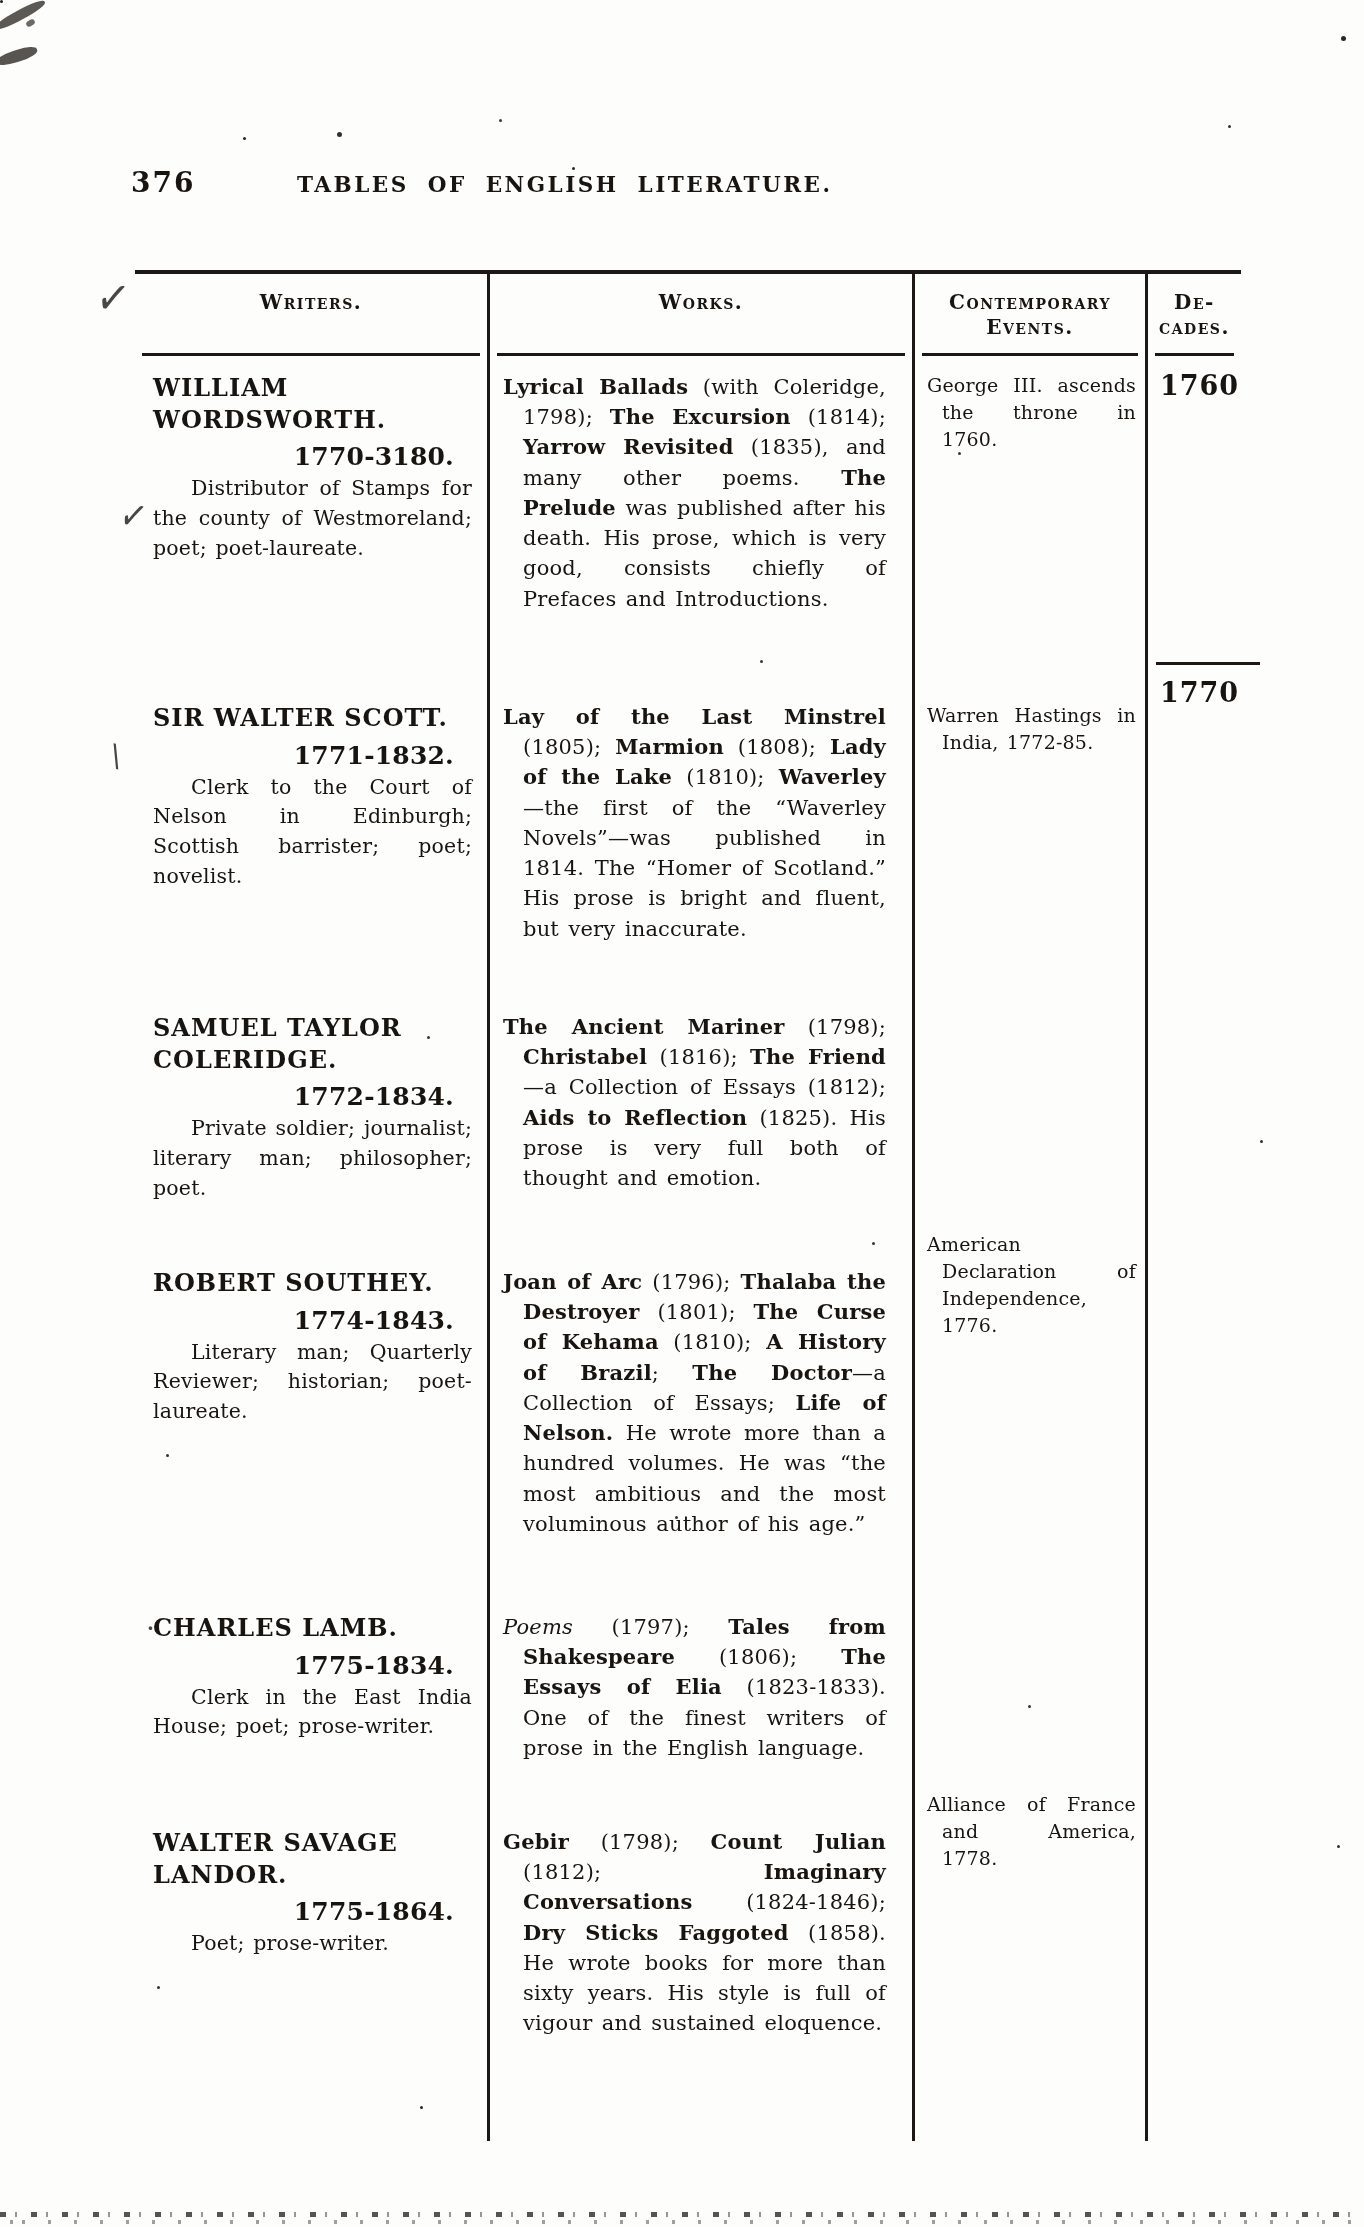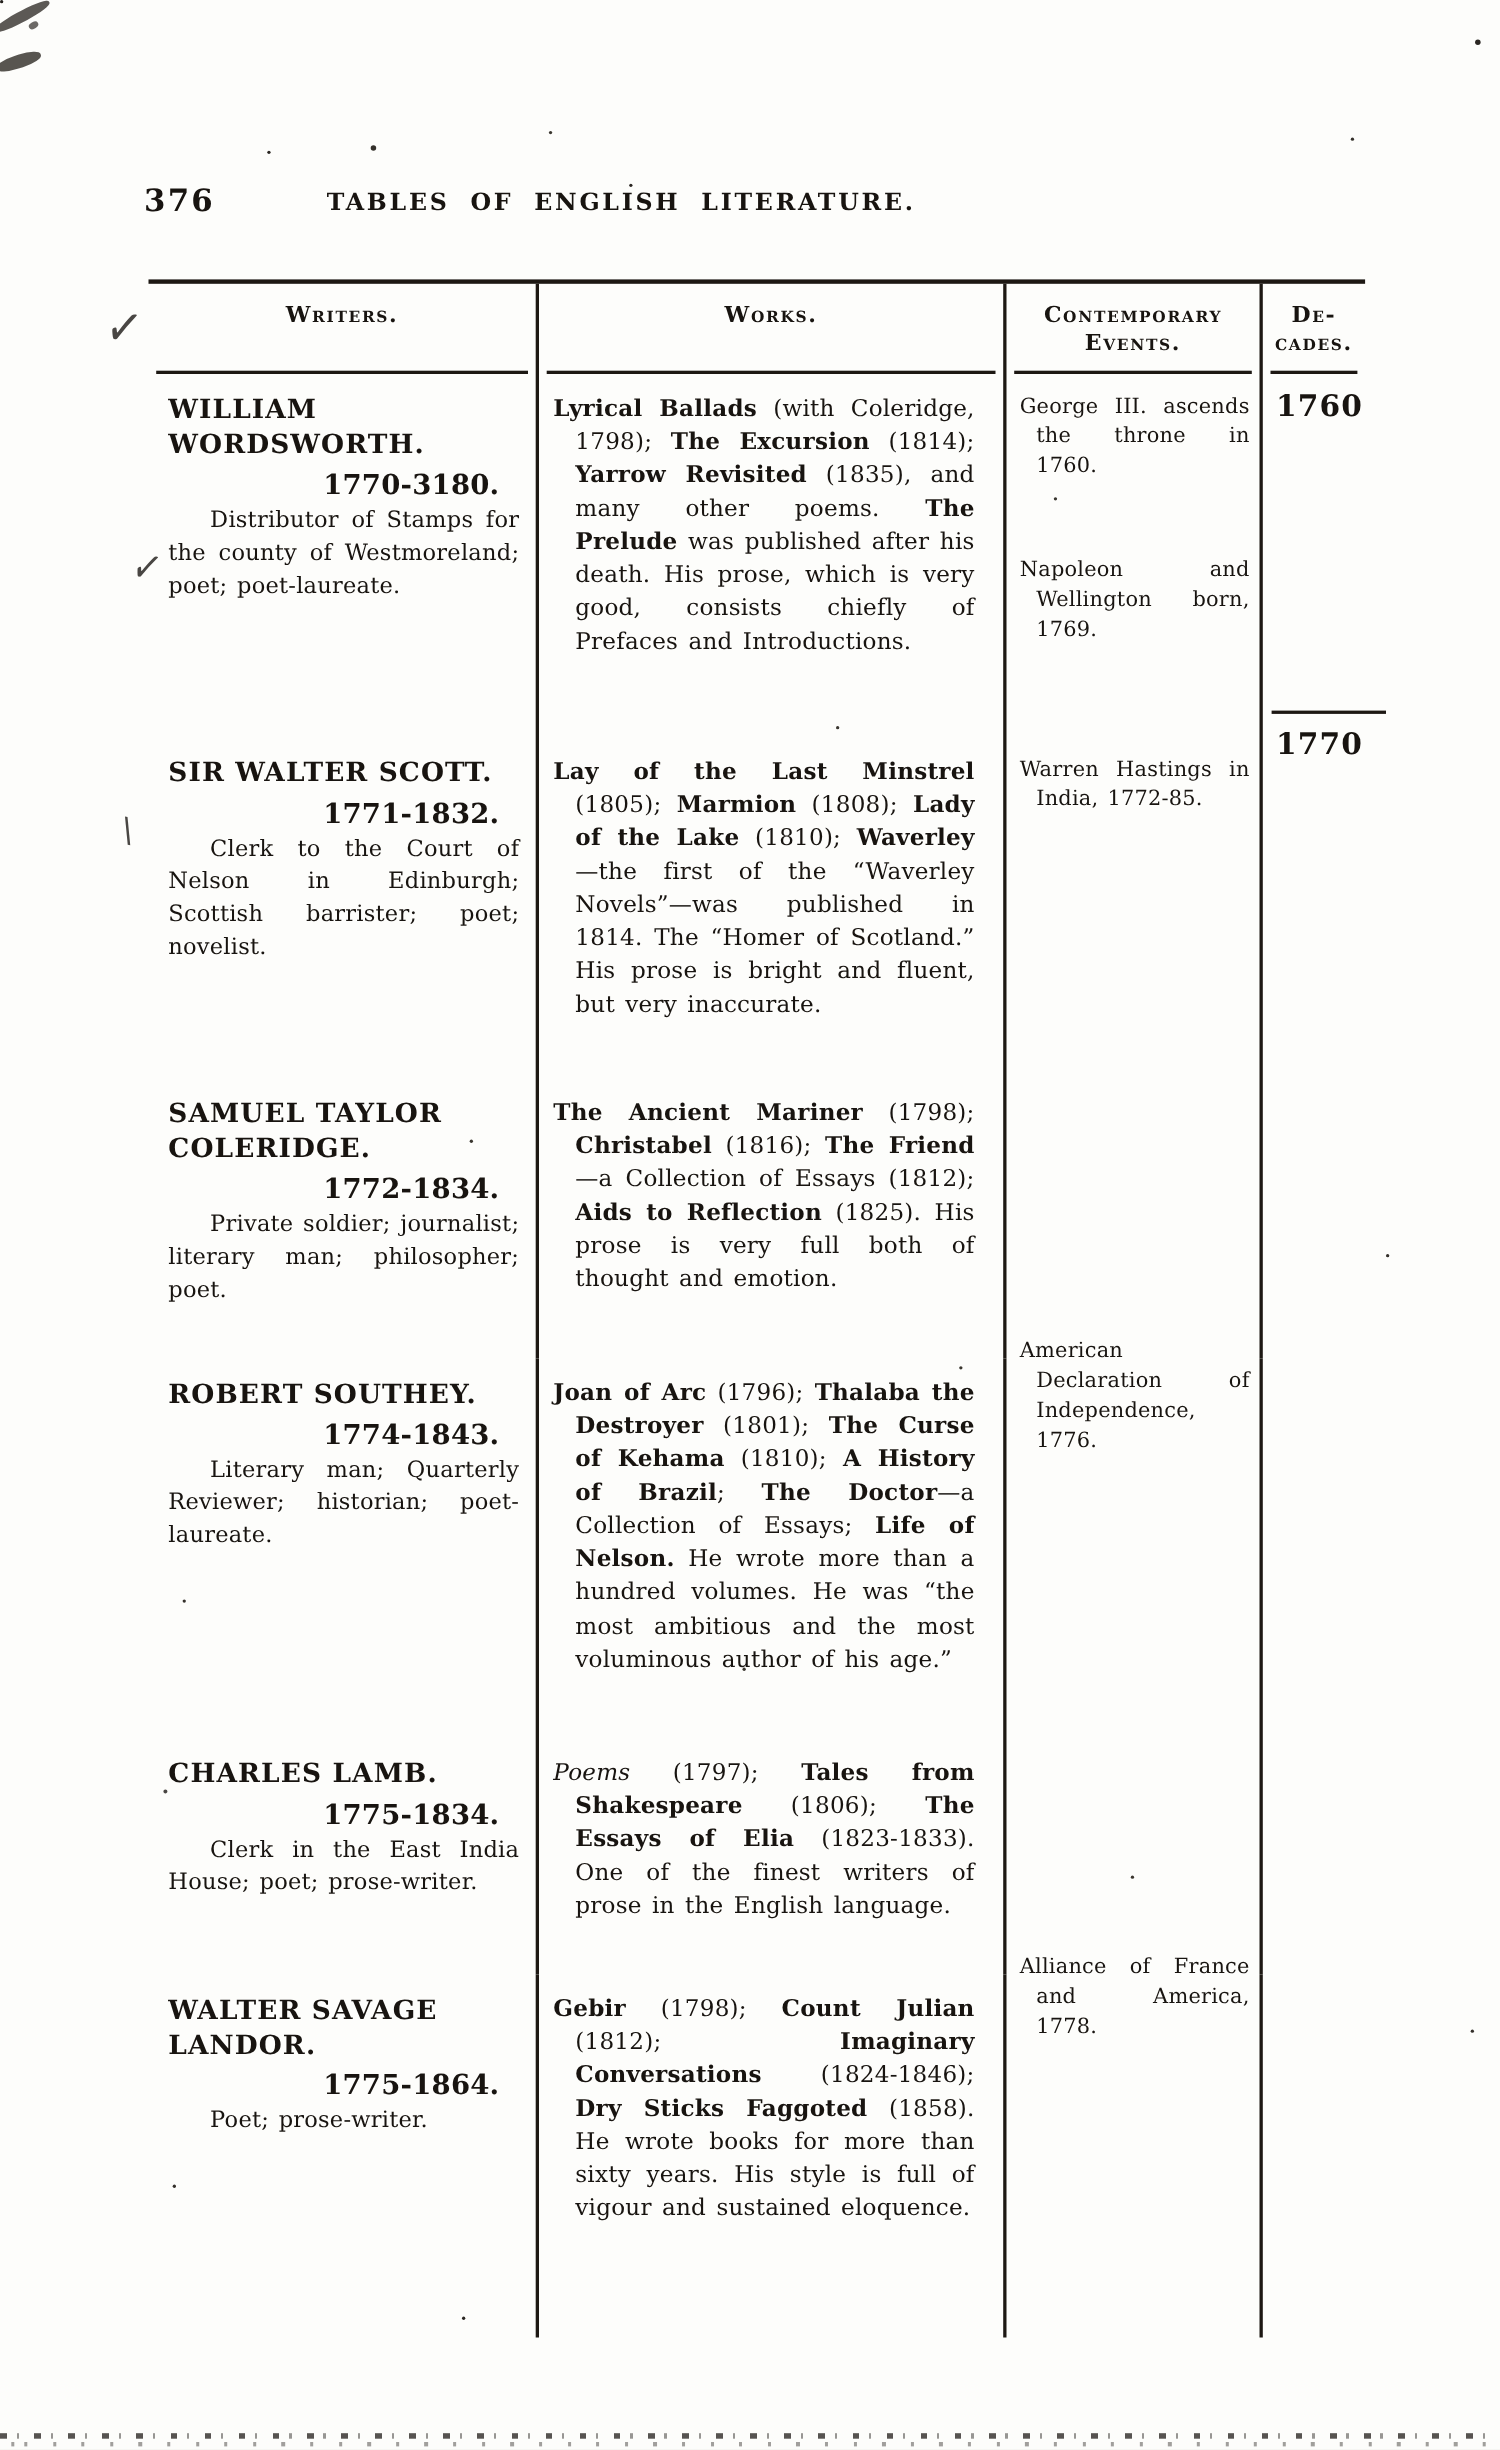--- a/index.html
+++ b/index.html
@@ -11,21 +11,21 @@
   body{background:#e8e8e4;font-family:"DejaVu Serif","Liberation Serif",serif;}
   .page{
     position:relative;width:1364px;height:2227px;margin:0 auto;
     background:var(--paper);color:var(--ink);overflow:hidden;
     letter-spacing:.2px;
   }
   
   .pgnum{position:absolute;left:131px;top:166px;font-size:28px;font-weight:700;letter-spacing:2px;}
   .ptitle{position:absolute;left:297px;top:172px;font-size:21.5px;font-weight:700;letter-spacing:2.5px;word-spacing:9px;}
   
-  .tbl{position:absolute;left:135px;top:254px;width:1106px;border-top:4px solid var(--rule);}
+  .tbl{position:absolute;left:135px;top:270px;width:1106px;border-top:4px solid var(--rule);}
   .grid{display:grid;grid-template-columns:355px 425px 233px 93px;}
   .grid > .cell{border-right:3px solid var(--rule);}
   .grid > .cell:last-child{border-right:none;}
   
   .hrow .cell{position:relative;text-align:center;padding:16px 4px 14px;min-height:52px;}
   .hrow .cell::after{content:"";position:absolute;left:7px;right:7px;bottom:0;height:3px;background:var(--rule);}
   .hc{font-variant-caps:small-caps;font-size:20px;font-weight:700;letter-spacing:1.5px;line-height:1.25;}
   
   .r0{min-height:330px;} .r1{min-height:310px;} .r2{min-height:255px;}
   .r3{min-height:345px;} .r4{min-height:215px;} .r5{min-height:330px;}
@@ -115,21 +115,20 @@
       <div class="cell cw">
         <p class="wname">WILLIAM WORDSWORTH.</p>
         <p class="wdates">1770-3180.</p>
         <p class="wdesc">Distributor of Stamps for the county of Westmoreland; poet; poet-laureate.</p>
       </div>
       <div class="cell cwk">
         <p><b>Lyrical Ballads</b><span> (with Coleridge, 1798); </span><b>The Excursion</b><span> (1814); </span><b>Yarrow Revisited</b><span> (1835), and many other poems. </span><b>The Prelude</b><span> was published after his death. His prose, which is very good, consists chiefly of Prefaces and Introductions.</span></p>
       </div>
       <div class="cell cev">
         <p>George III. ascends the throne in 1760.</p>
-        <p class="gap">Napoleon and Wellington born, 1769.</p>
       </div>
       <div class="cell cdec">
         <div class="dec-block">
           <div class="dec-num">1760</div>
         </div>
       </div>
     </div>
 
     <div class="grid r1">
       <div class="cell cw">

